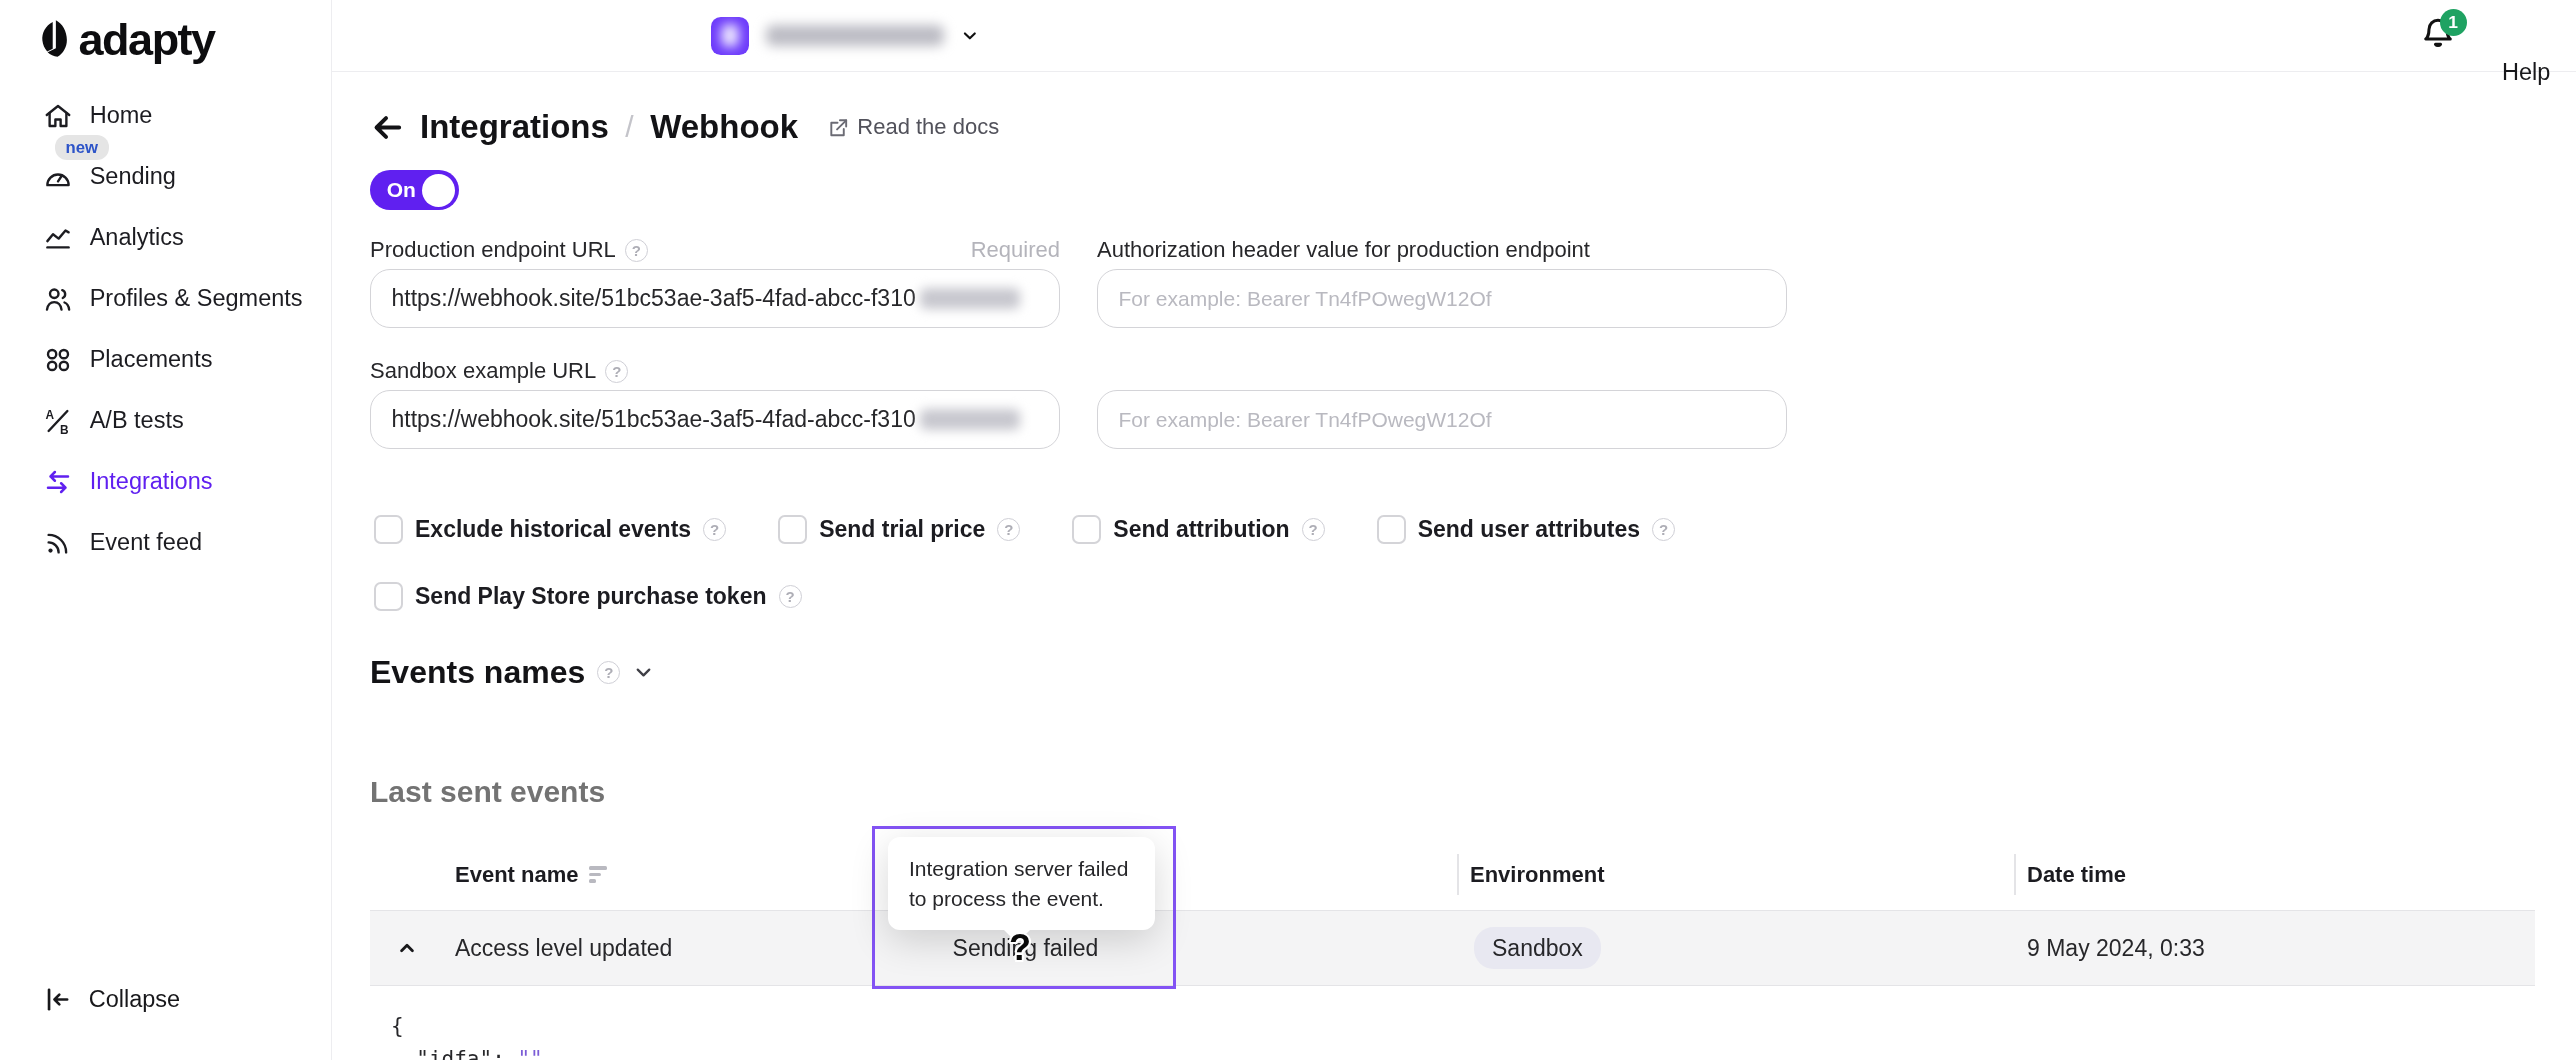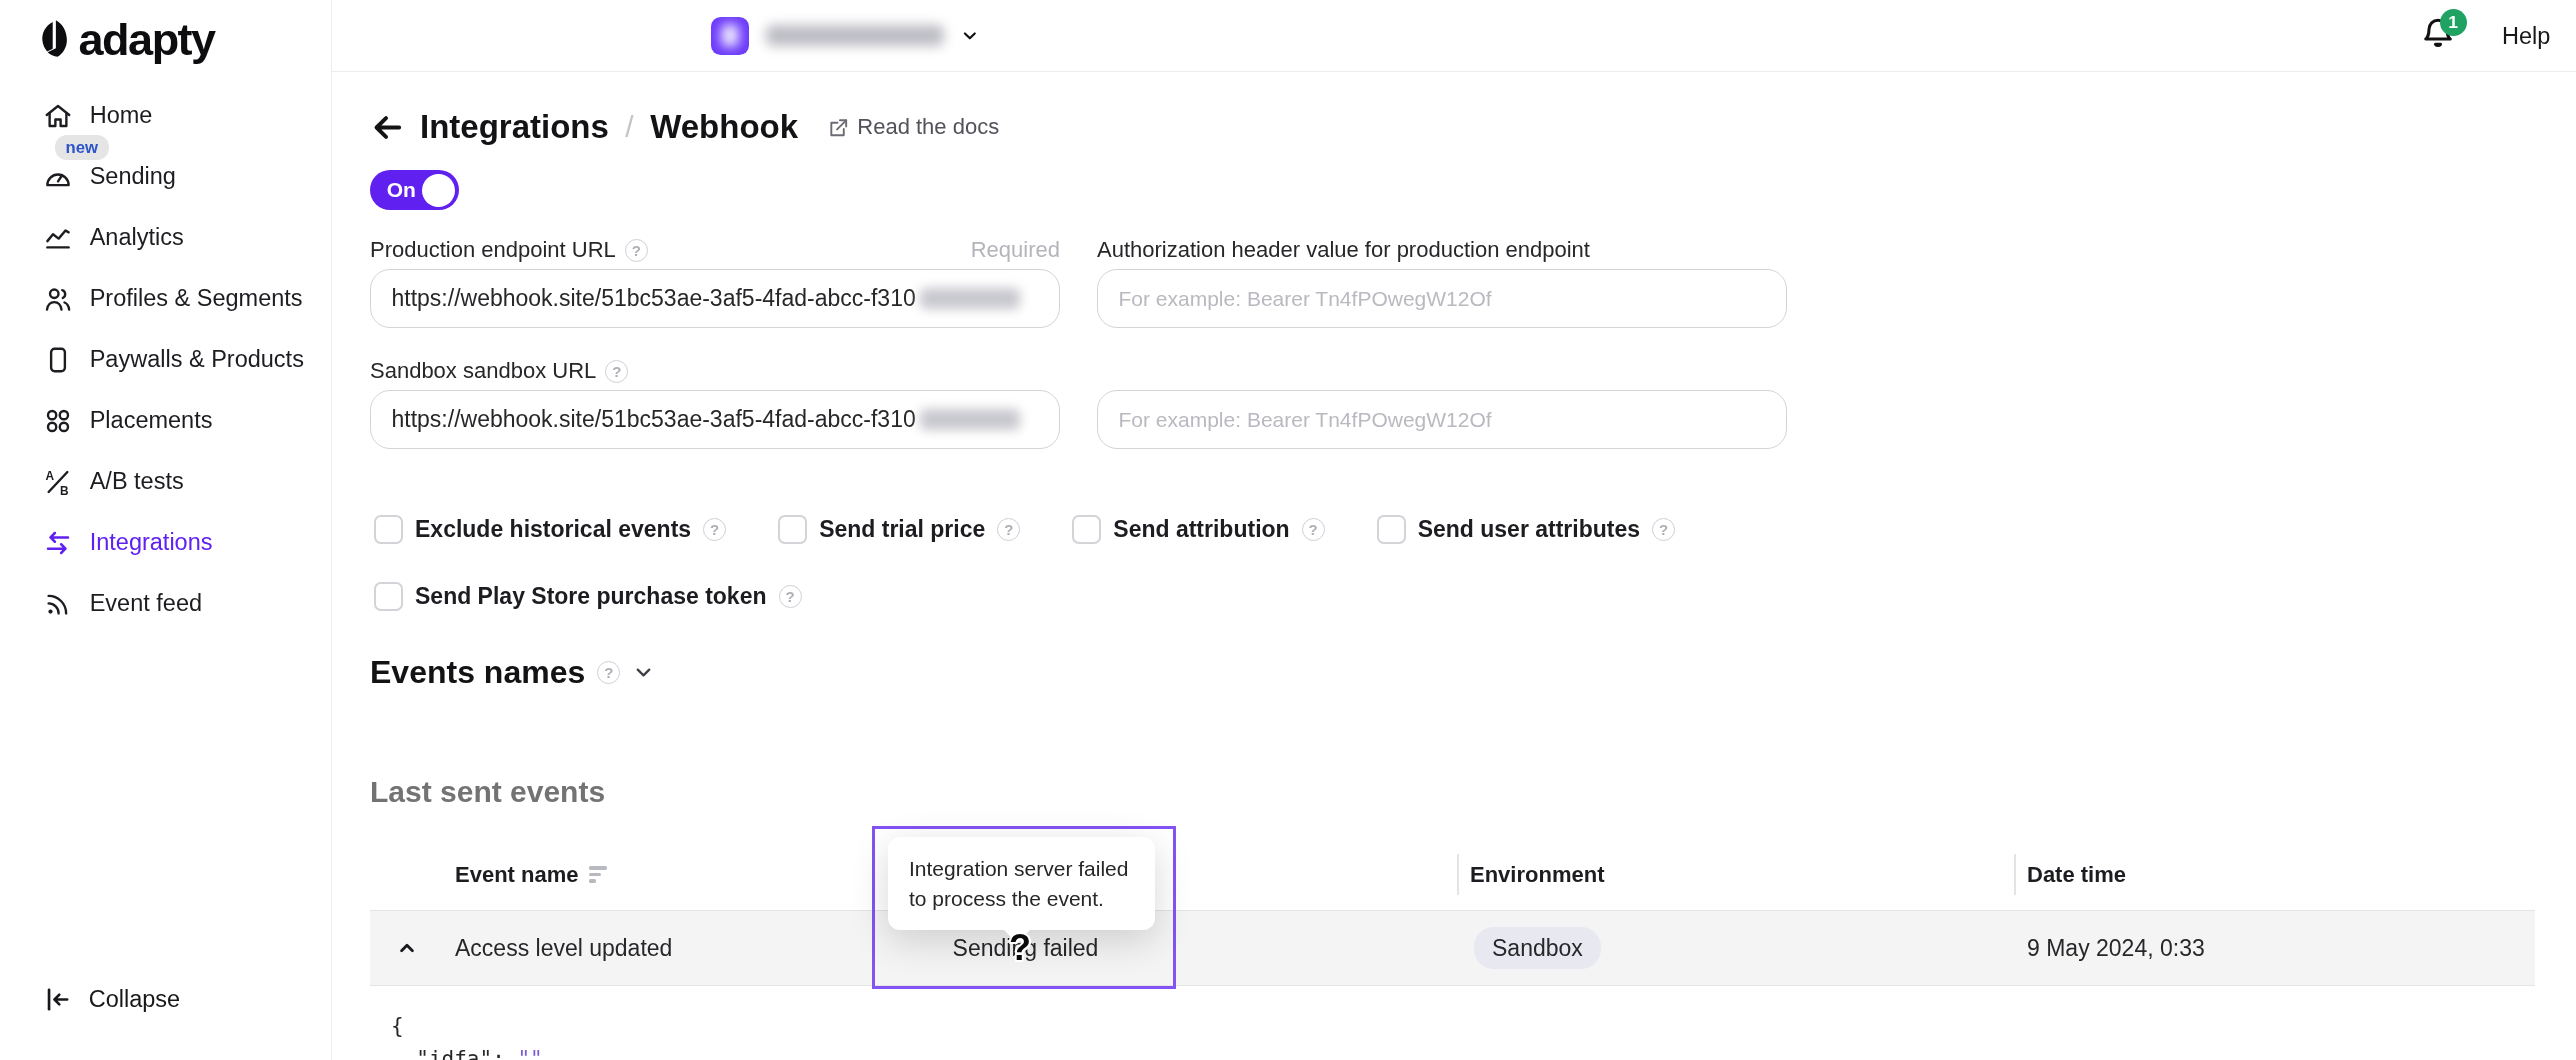--- a/index.html
+++ b/index.html
@@ -14,21 +14,21 @@
   
   .topbar{position:absolute;left:332px;top:0;right:0;height:72px;background:#fff;border-bottom:1.5px solid #ededf0;}
   .app-selector{position:absolute;left:379px;top:16.7px;display:flex;align-items:center;gap:16.7px;cursor:pointer;}
   .app-badge{width:38px;height:38px;border-radius:9.8px;background:#6d3bfb;position:relative;overflow:hidden;}
   .app-badge .blob{position:absolute;left:9.8px;top:7.6px;width:18px;height:23px;background:#fff;border-radius:6px;filter:blur(5.3px);opacity:.85;}
   .blur-text{width:178px;height:21px;border-radius:6.8px;background:#bcbcc4;filter:blur(6px);}
   .topnav{position:absolute;top:0;height:72px;display:flex;align-items:center;font-size:23.5px;font-weight:500;}
   .bell-wrap{position:absolute;left:2088px;top:15px;width:45px;height:45px;}
   .bell-badge{position:absolute;left:19.7px;top:-6px;min-width:27px;height:27px;border-radius:13.6px;background:var(--green);
     color:#fff;font-size:17.4px;font-weight:700;display:flex;align-items:center;justify-content:center;}
-  .nav-help{left:2170px;}
+  .nav-help{left:2170px;margin-top:36px;}
 
   
   .sidebar{position:absolute;left:0;top:0;width:332px;height:1061px;background:#fff;border-right:1.5px solid #ededf0;}
   .logo{position:absolute;left:38px;top:13.6px;display:flex;align-items:center;gap:7.6px;}
   .logo-word{font-size:45px;font-weight:800;letter-spacing:-1.5px;color:#0d0d0f;}
   .side-items{position:absolute;left:0;top:85px;width:100%;}
   .side-item{height:61px;display:flex;align-items:center;gap:16.7px;padding-left:43px;cursor:pointer;font-size:23.5px;font-weight:500;color:#1c1c21;position:relative;}
   .side-item svg{width:30px;height:30px;flex:0 0 30px;}
   .side-item.active{color:var(--accent);}
   .new-badge{position:absolute;left:55px;top:-10.6px;background:#e5e5e5;color:#2d54c8;font-size:16.7px;font-weight:600;
@@ -135,26 +135,20 @@
       <svg viewBox="0 0 24 24" fill="none" stroke="currentColor" stroke-width="1.9" stroke-linecap="round" stroke-linejoin="round">
           <circle cx="9" cy="7.8" r="3.4"></circle>
           <path d="M3.2 20.5c.6-3.8 3-6 5.8-6s5.2 2.2 5.8 6"></path>
           <path d="M15.4 4.9a3.4 3.4 0 0 1 .4 6.3"></path>
           <path d="M17.2 14.8c2.2.8 3.4 2.8 3.7 5.7"></path>
         </svg>
       <span>Profiles &amp; Segments</span>
     </div>
     <div class="side-item">
       <svg viewBox="0 0 24 24" fill="none" stroke="currentColor" stroke-width="1.9" stroke-linecap="round" stroke-linejoin="round">
-          <rect x="6.5" y="3" width="11" height="18" rx="2.8"></rect>
-        </svg>
-      <span>Paywalls &amp; Products</span>
-    </div>
-    <div class="side-item">
-      <svg viewBox="0 0 24 24" fill="none" stroke="currentColor" stroke-width="1.9" stroke-linecap="round" stroke-linejoin="round">
           <circle cx="7.3" cy="7.3" r="3.3"></circle>
           <circle cx="16.7" cy="7.3" r="3.3"></circle>
           <circle cx="7.3" cy="16.7" r="3.3"></circle>
           <circle cx="16.7" cy="16.7" r="3.3"></circle>
         </svg>
       <span>Placements</span>
     </div>
     <div class="side-item">
       <svg viewBox="0 0 24 24" fill="none" stroke="currentColor" stroke-width="1.9" stroke-linecap="round" style="font-size:31px">
           <path d="M19.5 4 4.5 20"></path>
@@ -248,21 +242,21 @@
   </div>
 
   <div class="field-label" style="left:765px;top:165px;">
     <span>Authorization header value for production endpoint</span>
   </div>
   <div class="input" style="left:765px;top:197px;">
     <input type="text" placeholder="For example: Bearer Tn4fPOwegW12Of" style="">
   </div>
 
   <div class="field-label" style="left:38px;top:286px;">
-    <span>Sandbox sandbox URL</span>
+    <span>Sandbox example URL</span>
     <span class="qmark">?</span>
   </div>
   <div class="input" style="left:38px;top:318px;">
     <span>https://webhook.site/51bc53ae-3af5-4fad-abcc-f310</span>
       <span class="blur-chunk"></span>
   </div>
 
   <div class="input" style="left:765px;top:318px;">
     <input type="text" placeholder="For example: Bearer Tn4fPOwegW12Of" style="">
   </div>

